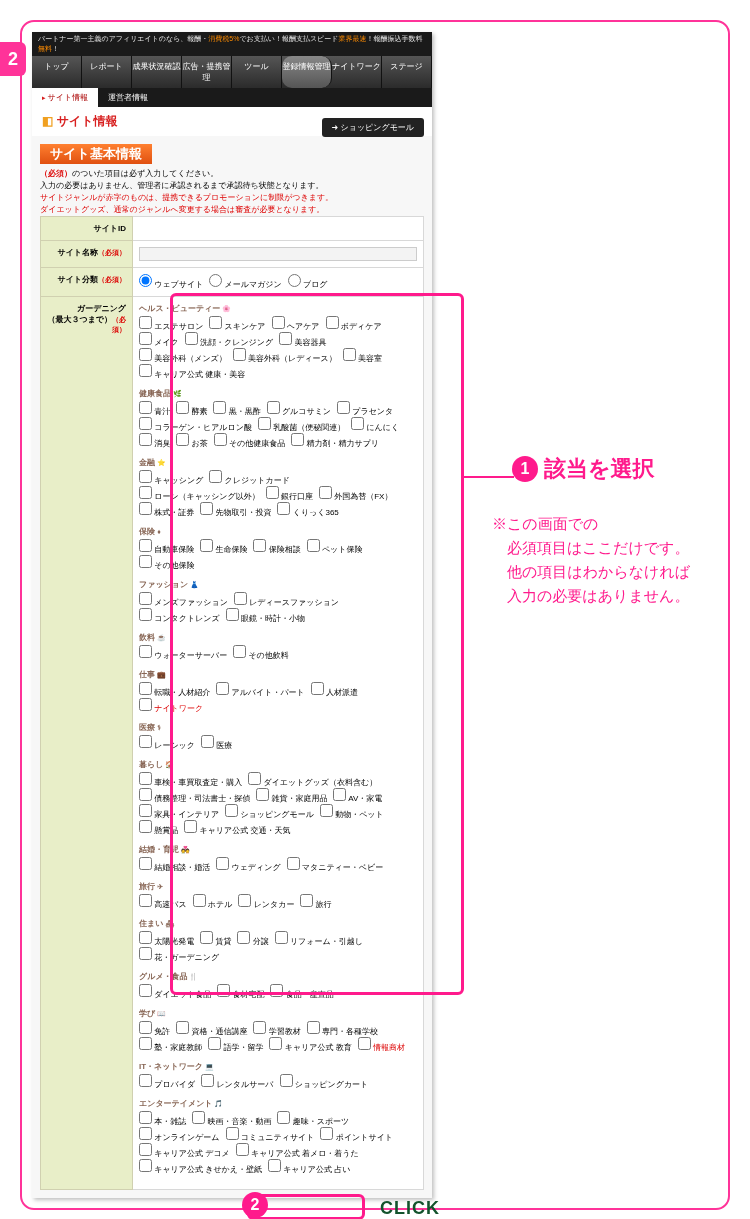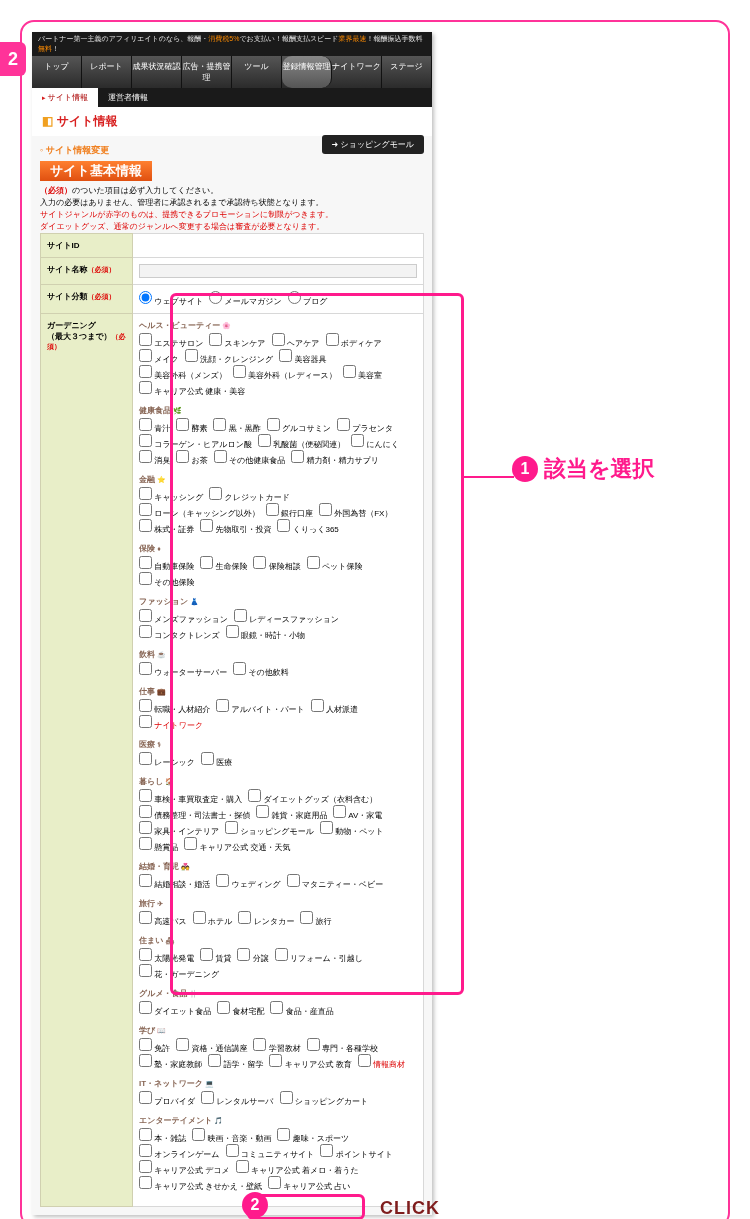--- a/index.html
+++ b/index.html
@@ -27,41 +27,41 @@
 .content { padding: 8px; background: #f7f7f7; }
 .section-head { font-size: 9px; font-weight: bold; color: #f08020; margin-bottom: 4px; }
 .section-head::before { content:"◦ "; }
 .orange-bar { background: linear-gradient(#ff8030,#e05010); color:#fff; font-size:13px; font-weight:bold; padding:1px 10px; margin-bottom:4px; display:inline-block; }
 .notices { font-size: 8px; line-height: 1.5; }
 .notices .req { color: #d00; font-weight: bold; }
 .notices .red-line { color: #d00; }
 .contact-btn { float: right; background: #222; color:#fff; font-size:8px; padding:4px 10px; border-radius:3px; margin-top:-26px; }
 .contact-btn::before { content:"➜ "; }
 .form-table { width: 100%; border-collapse: collapse; }
-.form-table th { width: 92px; background: #e8eec8; font-size: 8px; font-weight: bold; text-align: left; padding: 6px; border: 1px solid #d0d0b0; vertical-align: top; }
+.form-table th { width: 92px; background: #e8eec8; font-size: 8px; font-weight: bold; text-align: right; padding: 6px; border: 1px solid #d0d0b0; vertical-align: top; }
 .form-table td { background: #fff; font-size: 8px; padding: 6px; border: 1px solid #d8d8d8; }
 .form-table td input[type=text], .form-table td textarea { width: 100%; font-size: 8px; border: 1px solid #ccc; padding: 2px; }
 .form-table td label { display: inline-block; margin-right: 6px; white-space: nowrap; }
 .form-table td label.red { color: #d00; }
 .cat-group { margin-bottom: 8px; }
 .cat-name { font-size: 8px; font-weight: bold; color: #865; margin-bottom: 2px; }
 .cat-name .star { font-size:7px; }
 .req-mark { color: #d00; font-size: 7px; font-weight: bold; }
 .txt-input { border:1px solid #ccc; background:#f3f3f3; height:14px; width:220px; }
 .pink-outline { position:absolute; border:3px solid #ff1a8c; border-radius:6px; pointer-events:none; z-index:10; }
 #genre-outline { top:271px; left:148px; width:294px; height:702px; }
 #confirm-outline { top:1172px; left:225px; width:118px; height:26px; }
 .pink-line { position:absolute; border-top:2px solid #ff1a8c; z-index:5; }
 #line1 { top:454px; left:442px; width:50px; }
 .circ { display:inline-flex; width:26px; height:26px; background:#ff1a8c; color:#fff; border-radius:50%; align-items:center; justify-content:center; font-size:16px; font-weight:bold; }
 .callout1 { position:absolute; top:432px; left:490px; display:flex; align-items:center; gap:6px; }
 .callout1-text { color:#ff1a8c; font-size:22px; font-weight:bold; }
 .callout-note { position:absolute; top:490px; left:470px; width:220px; color:#ff1a8c; font-size:15px; line-height:1.6; }
 .circ2-wrap { position:absolute; top:1170px; left:220px; z-index:15; }
-.click-lbl { position:absolute; top:1176px; left:358px; color:#7f1d1d; font-size:18px; font-weight:bold; letter-spacing:1px; }
+.click-lbl { position:absolute; top:1176px; left:358px; color:#14532d; font-size:18px; font-weight:bold; letter-spacing:1px; }
 </style>
 </head>
 <body>
 
 <div class="step-badge">2</div>
 
 <div class="outer-frame">
 
   <div class="screenshot">
 
@@ -81,21 +81,20 @@
         <div class="menu-item">ステージ</div>
       </div>
     <div class="sub-tabs" id="subtabs-row">
         <div class="sub-tab active">サイト情報</div>
         <div class="sub-tab">運営者情報</div>
       </div>
 
     <div class="page-title">サイト情報</div>
 
     <div class="content">
-      <div class="section-head">サイト情報変更</div>
       <div class="orange-bar">サイト基本情報</div>
       <a class="contact-btn">ショッピングモール</a>
       <div class="notices">
         <span class="req">（必須）</span><span>のついた項目は必ず入力してください。</span><br>
         <span>入力の必要はありません、管理者に承認されるまで承認待ち状態となります。</span><br>
         <span class="red-line">サイトジャンルが赤字のものは、提携できるプロモーションに制限がつきます。</span><br>
         <span class="red-line">ダイエットグッズ、通常のジャンルへ変更する場合は審査が必要となります。</span>
       </div>
 
       <table class="form-table">
@@ -190,18 +189,22 @@
   </div>
 
   <div id="genre-outline" class="pink-outline"></div>
   <div id="confirm-outline" class="pink-outline"></div>
   <div id="line1" class="pink-line"></div>
 
   <div class="callout1">
     <span class="circ">1</span>
     <span class="callout1-text">該当を選択</span>
   </div>
+  <div class="callout-note" id="callout-note-el" style="white-space: pre-line;">※この画面での
+　必須項目はここだけです。
+　他の項目はわからなければ
+　入力の必要はありません。</div>
 
   <div class="circ2-wrap">
     <span class="circ">2</span>
   </div>
   <div class="click-lbl">CLICK</div>
 </div>
 
 </body></html>

